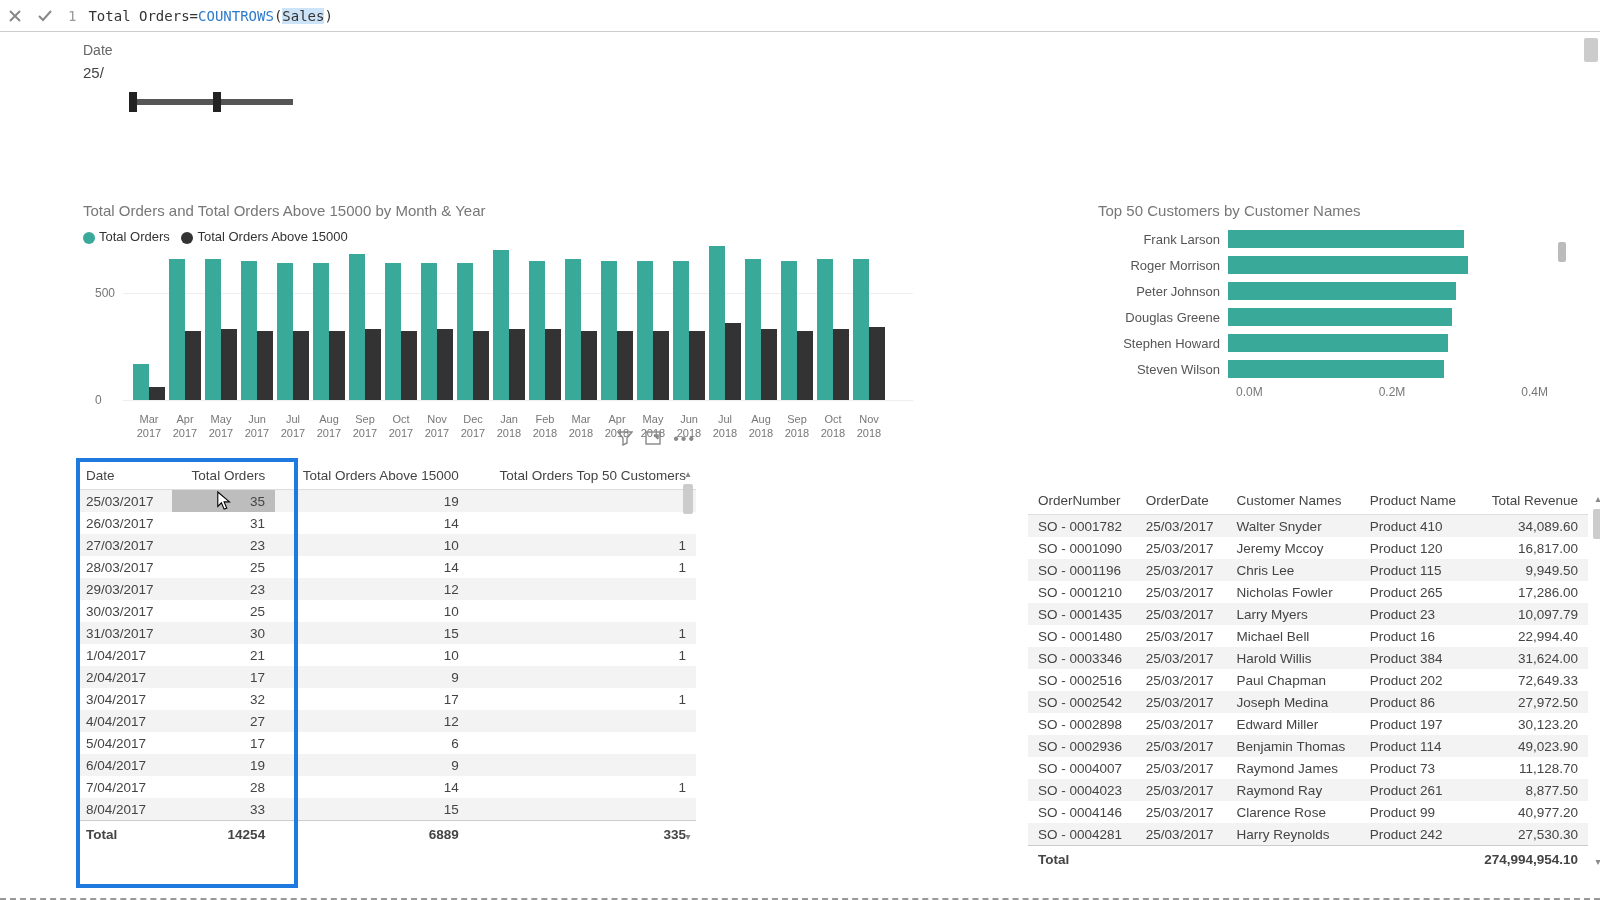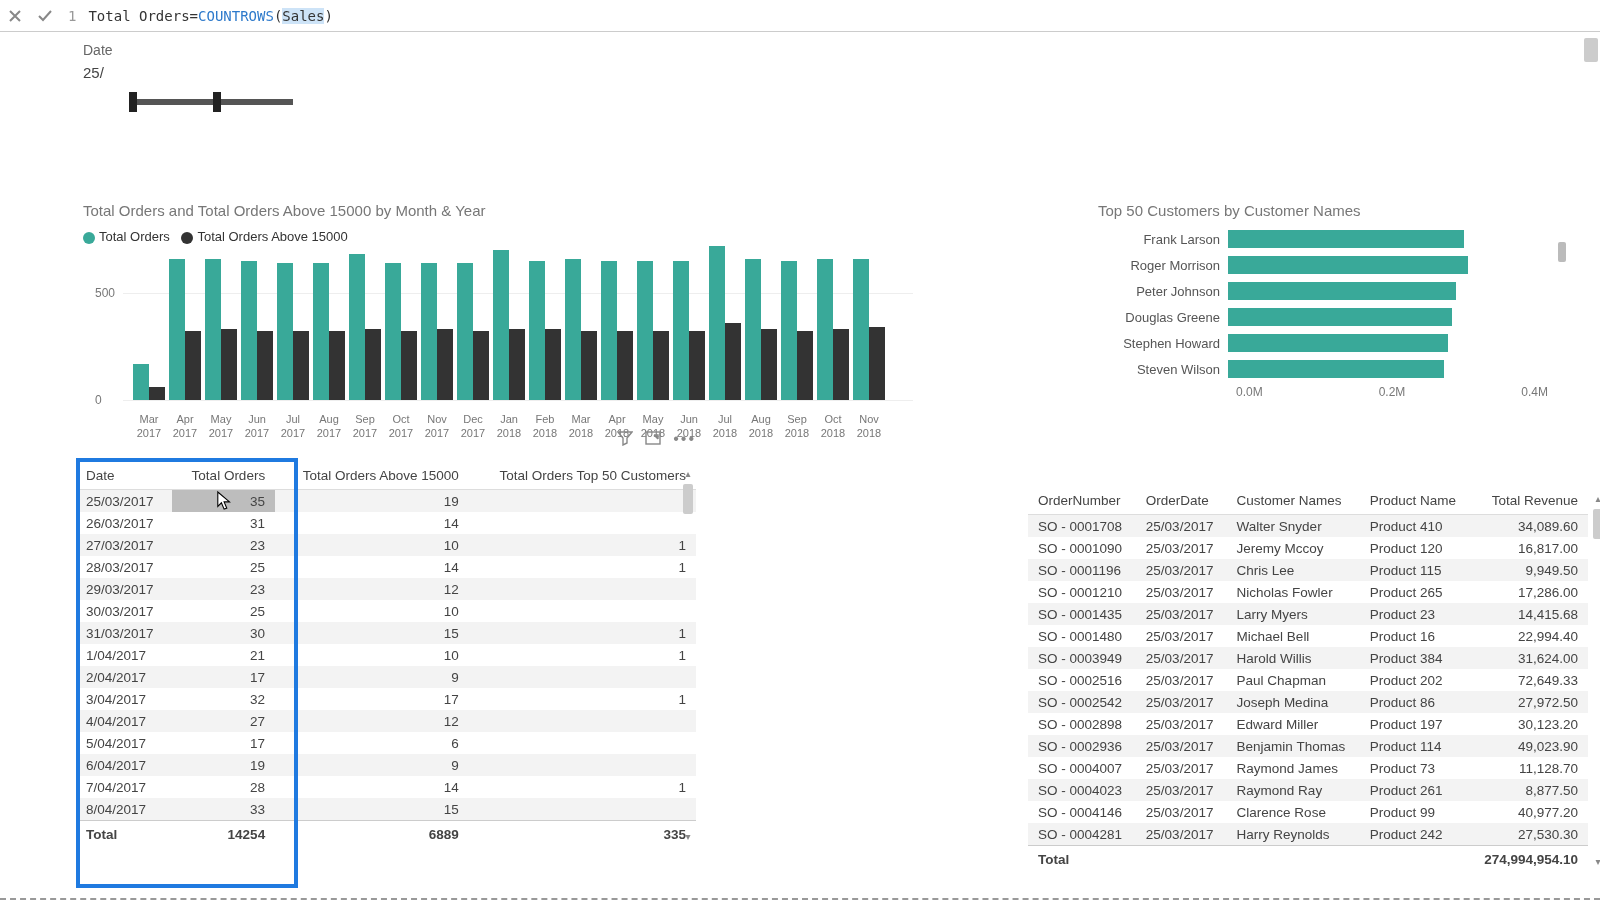--- a/index.html
+++ b/index.html
@@ -426,21 +426,21 @@
             <tr id="right-head">
               <th>OrderNumber</th>
               <th>OrderDate</th>
               <th>Customer Names</th>
               <th>Product Name</th>
               <th class="num">Total Revenue</th>
             </tr>
           </thead>
         <tbody id="right-body">
             <tr>
-              <td>SO - 0001708</td>
+              <td>SO - 0001782</td>
               <td>25/03/2017</td>
               <td>Walter Snyder</td>
               <td>Product 410</td>
               <td class="num">34,089.60</td>
             </tr>
             <tr>
               <td>SO - 0001090</td>
               <td>25/03/2017</td>
               <td>Jeremy Mccoy</td>
               <td>Product 120</td>
@@ -458,31 +458,31 @@
               <td>25/03/2017</td>
               <td>Nicholas Fowler</td>
               <td>Product 265</td>
               <td class="num">17,286.00</td>
             </tr>
             <tr>
               <td>SO - 0001435</td>
               <td>25/03/2017</td>
               <td>Larry Myers</td>
               <td>Product 23</td>
-              <td class="num">14,415.68</td>
+              <td class="num">10,097.79</td>
             </tr>
             <tr>
               <td>SO - 0001480</td>
               <td>25/03/2017</td>
               <td>Michael Bell</td>
               <td>Product 16</td>
               <td class="num">22,994.40</td>
             </tr>
             <tr>
-              <td>SO - 0003949</td>
+              <td>SO - 0003346</td>
               <td>25/03/2017</td>
               <td>Harold Willis</td>
               <td>Product 384</td>
               <td class="num">31,624.00</td>
             </tr>
             <tr>
               <td>SO - 0002516</td>
               <td>25/03/2017</td>
               <td>Paul Chapman</td>
               <td>Product 202</td>

